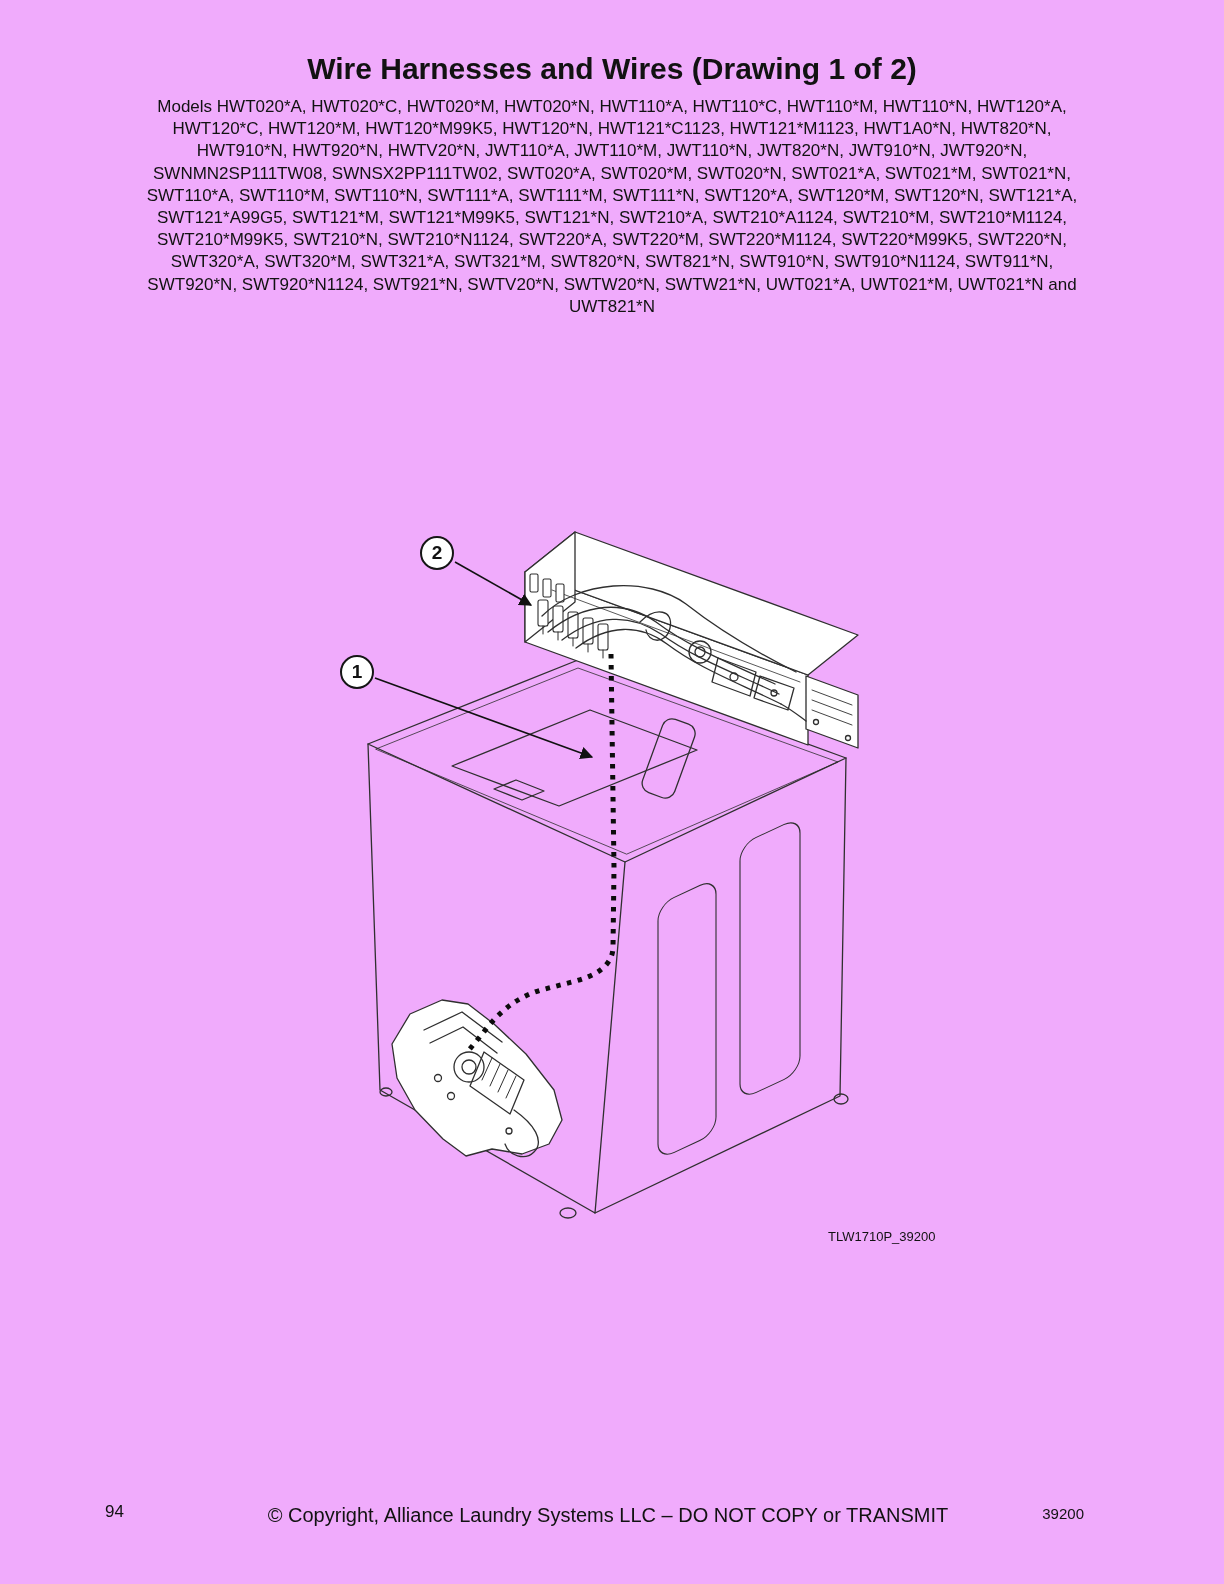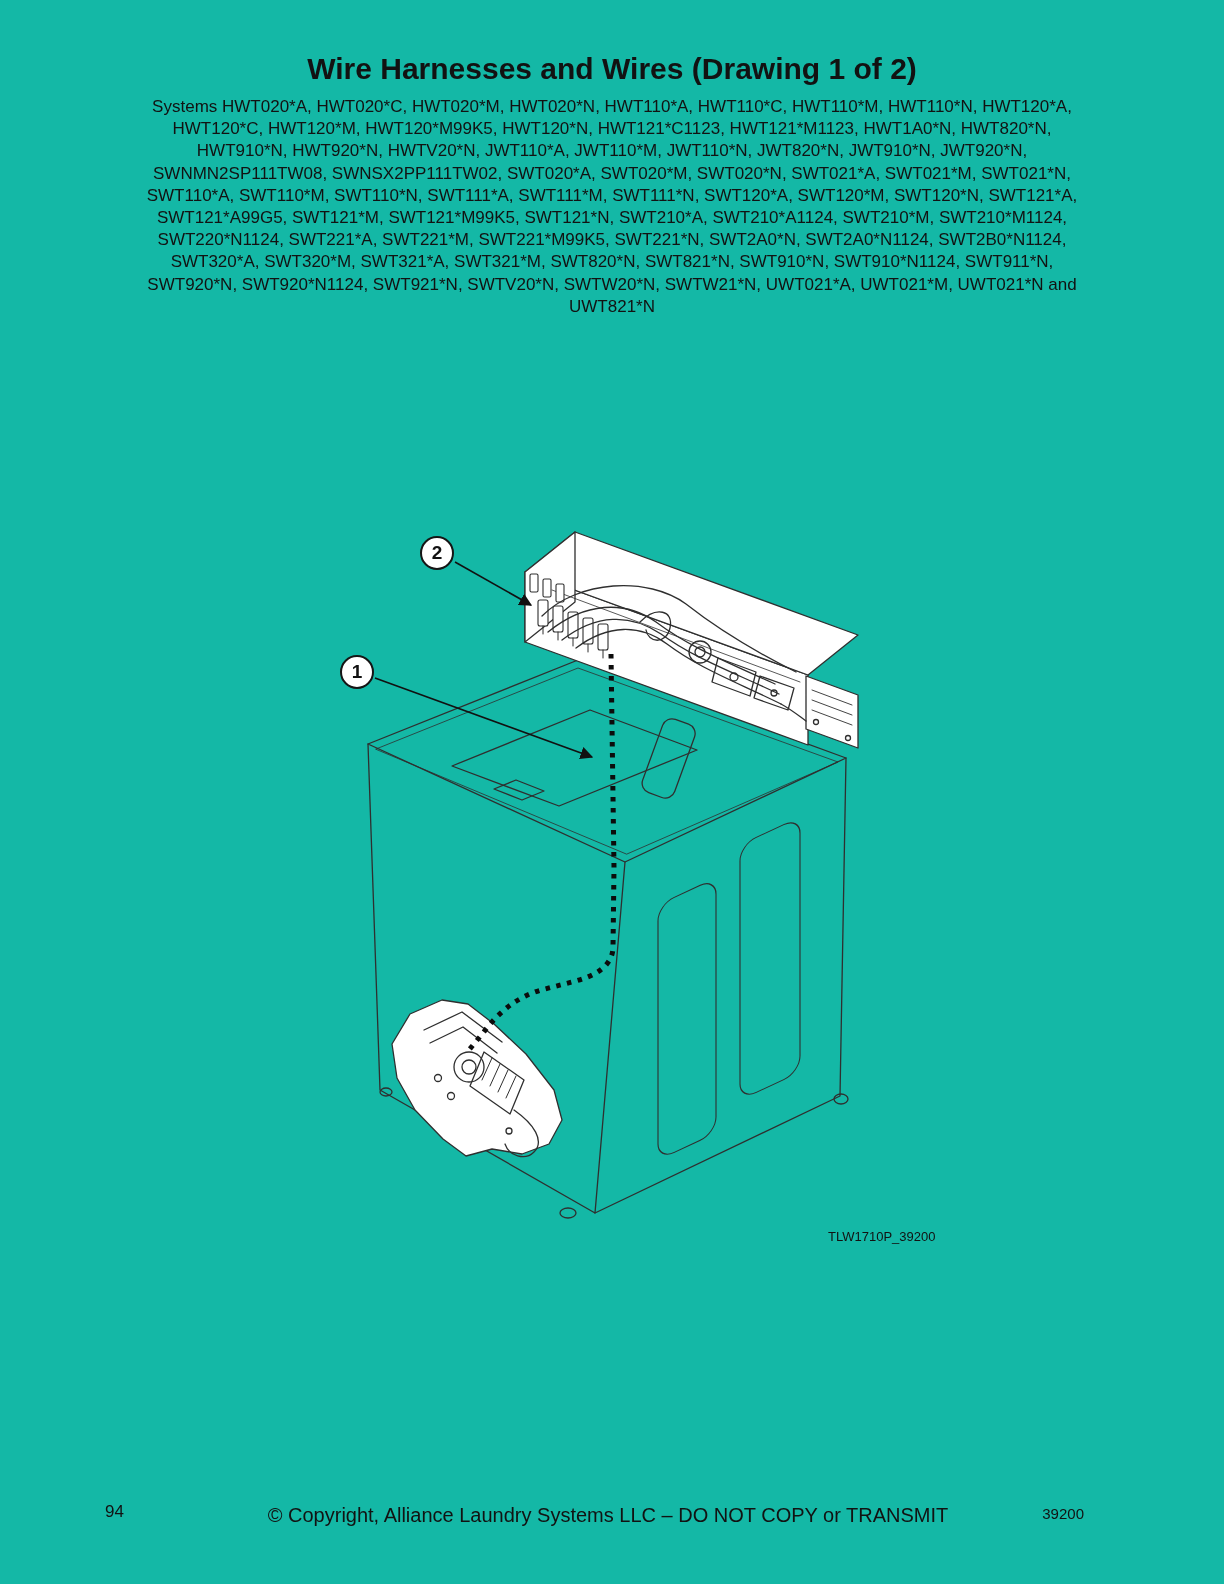--- a/index.html
+++ b/index.html
@@ -1,20 +1,20 @@
 <!DOCTYPE html>
 <html><head>
 <meta charset="utf-8">
 <style>
   html, body { margin: 0; padding: 0; background: #ffffff; }
   .page {
     position: relative;
     width: 1224px;
     height: 1584px;
-    background: #14b8a6;
+    background: #f0abfc;
     font-family: "Liberation Sans", sans-serif;
     color: #121212;
     overflow: hidden;
   }
   .title {
     margin: 0;
     padding-top: 52px;
     text-align: center;
     font-size: 30px;
     font-weight: bold;
@@ -55,27 +55,27 @@
   .footer .dn { position: absolute; right: 132px; top: 7px; font-size: 15px; }
 </style>
 </head>
 <body>
 
 <div class="page">
 
   <h1 class="title">Wire Harnesses and Wires (Drawing 1 of 2)</h1>
 
   <div class="models">
-    <div class="line">Systems HWT020*A, HWT020*C, HWT020*M, HWT020*N, HWT110*A, HWT110*C, HWT110*M, HWT110*N, HWT120*A,</div>
+    <div class="line">Models HWT020*A, HWT020*C, HWT020*M, HWT020*N, HWT110*A, HWT110*C, HWT110*M, HWT110*N, HWT120*A,</div>
     <div class="line">HWT120*C, HWT120*M, HWT120*M99K5, HWT120*N, HWT121*C1123, HWT121*M1123, HWT1A0*N, HWT820*N,</div>
     <div class="line">HWT910*N, HWT920*N, HWTV20*N, JWT110*A, JWT110*M, JWT110*N, JWT820*N, JWT910*N, JWT920*N,</div>
     <div class="line">SWNMN2SP111TW08, SWNSX2PP111TW02, SWT020*A, SWT020*M, SWT020*N, SWT021*A, SWT021*M, SWT021*N,</div>
     <div class="line">SWT110*A, SWT110*M, SWT110*N, SWT111*A, SWT111*M, SWT111*N, SWT120*A, SWT120*M, SWT120*N, SWT121*A,</div>
     <div class="line">SWT121*A99G5, SWT121*M, SWT121*M99K5, SWT121*N, SWT210*A, SWT210*A1124, SWT210*M, SWT210*M1124,</div>
-    <div class="line">SWT220*N1124, SWT221*A, SWT221*M, SWT221*M99K5, SWT221*N, SWT2A0*N, SWT2A0*N1124, SWT2B0*N1124,</div>
+    <div class="line">SWT210*M99K5, SWT210*N, SWT210*N1124, SWT220*A, SWT220*M, SWT220*M1124, SWT220*M99K5, SWT220*N,</div>
     <div class="line">SWT320*A, SWT320*M, SWT321*A, SWT321*M, SWT820*N, SWT821*N, SWT910*N, SWT910*N1124, SWT911*N,</div>
     <div class="line">SWT920*N, SWT920*N1124, SWT921*N, SWTV20*N, SWTW20*N, SWTW21*N, UWT021*A, UWT021*M, UWT021*N and</div>
     <div class="line">UWT821*N</div>
   </div>
 
   <svg class="diagram-svg" width="1224" height="1584" viewBox="0 0 1224 1584">
     <defs>
       <marker id="arrowhead" viewBox="0 0 10 10" refX="9" refY="5" markerWidth="8" markerHeight="8" orient="auto">
         <path d="M0,0 L10,5 L0,10 Z" fill="#111"></path>
       </marker>

